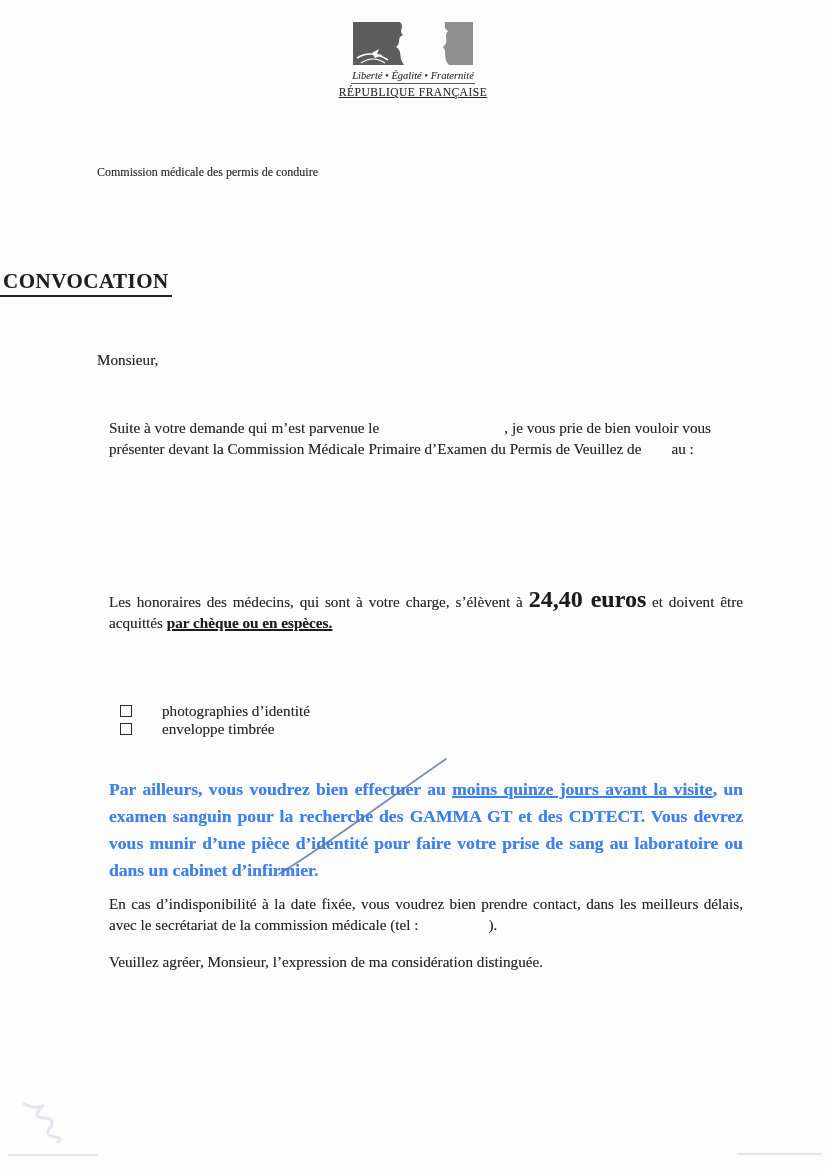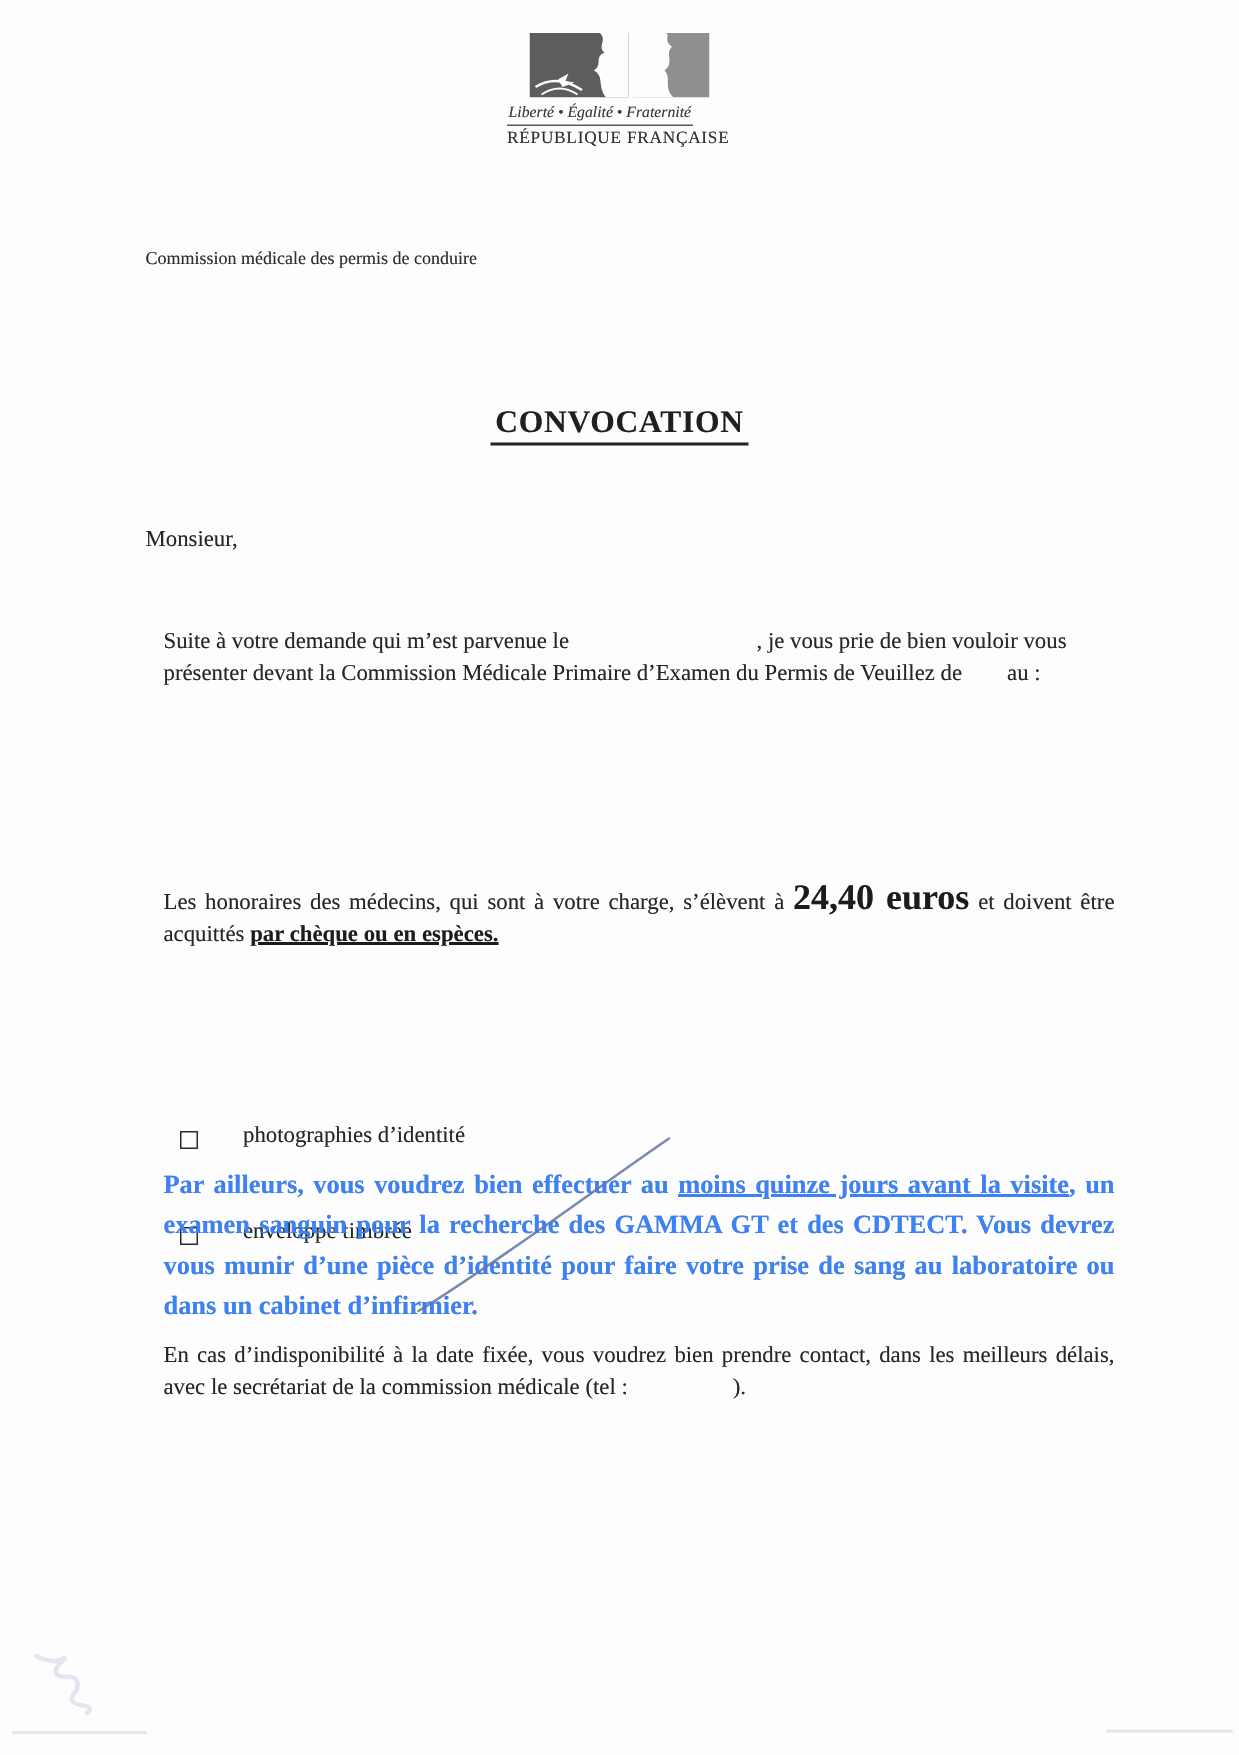--- a/index.html
+++ b/index.html
@@ -2,41 +2,41 @@
 <html><head>
 <meta charset="utf-8">
 <style>
   html,body{margin:0;padding:0;background:#ffffff;}
   .page{
     position:relative;width:826px;height:1170px;background:#fdfdfd;
     font-family:"Liberation Serif", serif;color:#262626;overflow:hidden;
     text-shadow:0 0 .3px rgba(50,50,50,.45);
   }
   
-  .logo-block{position:absolute;top:22px;left:50%;transform:translateX(-50%);width:150px;}
+  .logo-block{position:absolute;top:22px;left:50%;transform:translateX(-50%);width:150px;text-align:center;text-decoration:underline;}
   .marianne{display:block;margin:0 auto;}
   .motto{font-style:italic;font-size:10.5px;color:#3a3a3a;white-space:nowrap;
          border-bottom:1px solid #5a5a5a;padding:2px 1px 2px;display:inline-block;}
   .republic{font-size:11.5px;letter-spacing:.5px;color:#2f2f2f;padding-top:2px;white-space:nowrap;}
   .service{position:absolute;left:97px;top:165px;font-size:12px;color:#2c2c2c;}
   
-  .title-wrap{position:absolute;top:269px;left:0;width:100%;text-align:center;}
+  .title-wrap{position:absolute;top:269px;left:0;width:100%;text-align:left;}
   .title{font-weight:bold;font-size:21px;letter-spacing:.5px;color:#1f1f1f;
          border-bottom:2.5px solid #242424;padding:0 3px 1px;display:inline-block;}
   
   .para{position:absolute;left:97px;width:634px;font-size:15.2px;line-height:20.5px;margin:12px;color:#262626;}
   .salutation{position:absolute;left:97px;top:351px;font-size:15.2px;margin:0;}
   .p-request{top:406px;}
   .p-request .line{white-space:nowrap;}
   .p-fees{top:577px;text-align:justify;}
   .fee-amount{font-weight:bold;font-size:24px;color:#1c1c1c;}
   .bold-underline{font-weight:bold;text-decoration:underline;text-decoration-thickness:1.5px;color:#1c1c1c;}
   .p-visit{top:632px;text-align:justify;}
   .checklist{position:absolute;left:120px;top:702px;font-size:15.2px;}
-  .check-item{display:flex;align-items:flex-end;height:18px;margin-top:46px;}
+  .check-item{display:flex;align-items:center;height:18px;}
   .checkbox{width:10px;height:10px;border:1.5px solid #2a2a2a;display:inline-block;margin-right:30px;background:transparent;flex:0 0 auto;}
   .p-blood{top:764px;font-weight:bold;font-size:17.6px;line-height:27px;text-align:justify;color:#3b82f6;}
   .p-blood .u{text-decoration:underline;text-decoration-thickness:1.6px;}
   .p-unavail{top:882px;text-align:justify;}
   .p-closing{top:940px;}
   .blank{display:inline-block;height:1px;}
   .blank-date{width:125px;}
   .blank-place{width:30px;}
   .blank-phone{width:70px;}
   
@@ -101,20 +101,21 @@
 
   <p class="para p-blood">
     <span>Par ailleurs, vous voudrez bien effectuer au</span>
     <span class="u">moins quinze jours avant la visite</span><span>, un examen sanguin pour la recherche des GAMMA GT et des CDTECT. Vous devrez vous munir d’une pièce d’identité pour faire votre prise de sang au laboratoire ou dans un cabinet d’infirmier.</span>
   </p>
 
   <p class="para p-unavail">
     <span>En cas d’indisponibilité à la date fixée, vous voudrez bien prendre contact, dans les meilleurs délais, avec le secrétariat de la commission médicale (tel :</span><span class="blank blank-phone"></span><span>).</span>
   </p>
 
+  <p class="para p-closing">Veuillez agréer, Monsieur, l’expression de ma considération distinguée.</p>
 
   <svg class="overlay" width="826" height="1170" viewBox="0 0 826 1170">
     <path d="M 279 874 C 330 843, 402 789, 446 759" stroke="#6274a5" stroke-width="1.7" stroke-linecap="round" fill="none" opacity="0.85"></path>
     <path d="M 24 1104 q 12 6 20 1 q -14 12 0 13 q 10 -1 7 9 q -8 8 4 10 q 8 1 3 5" stroke="#c3cade" stroke-width="3" fill="none" opacity="0.45" stroke-linecap="round"></path>
   </svg>
 
   <div class="artifact artifact-left"></div>
   <div class="artifact artifact-right"></div>
 
 </div>

